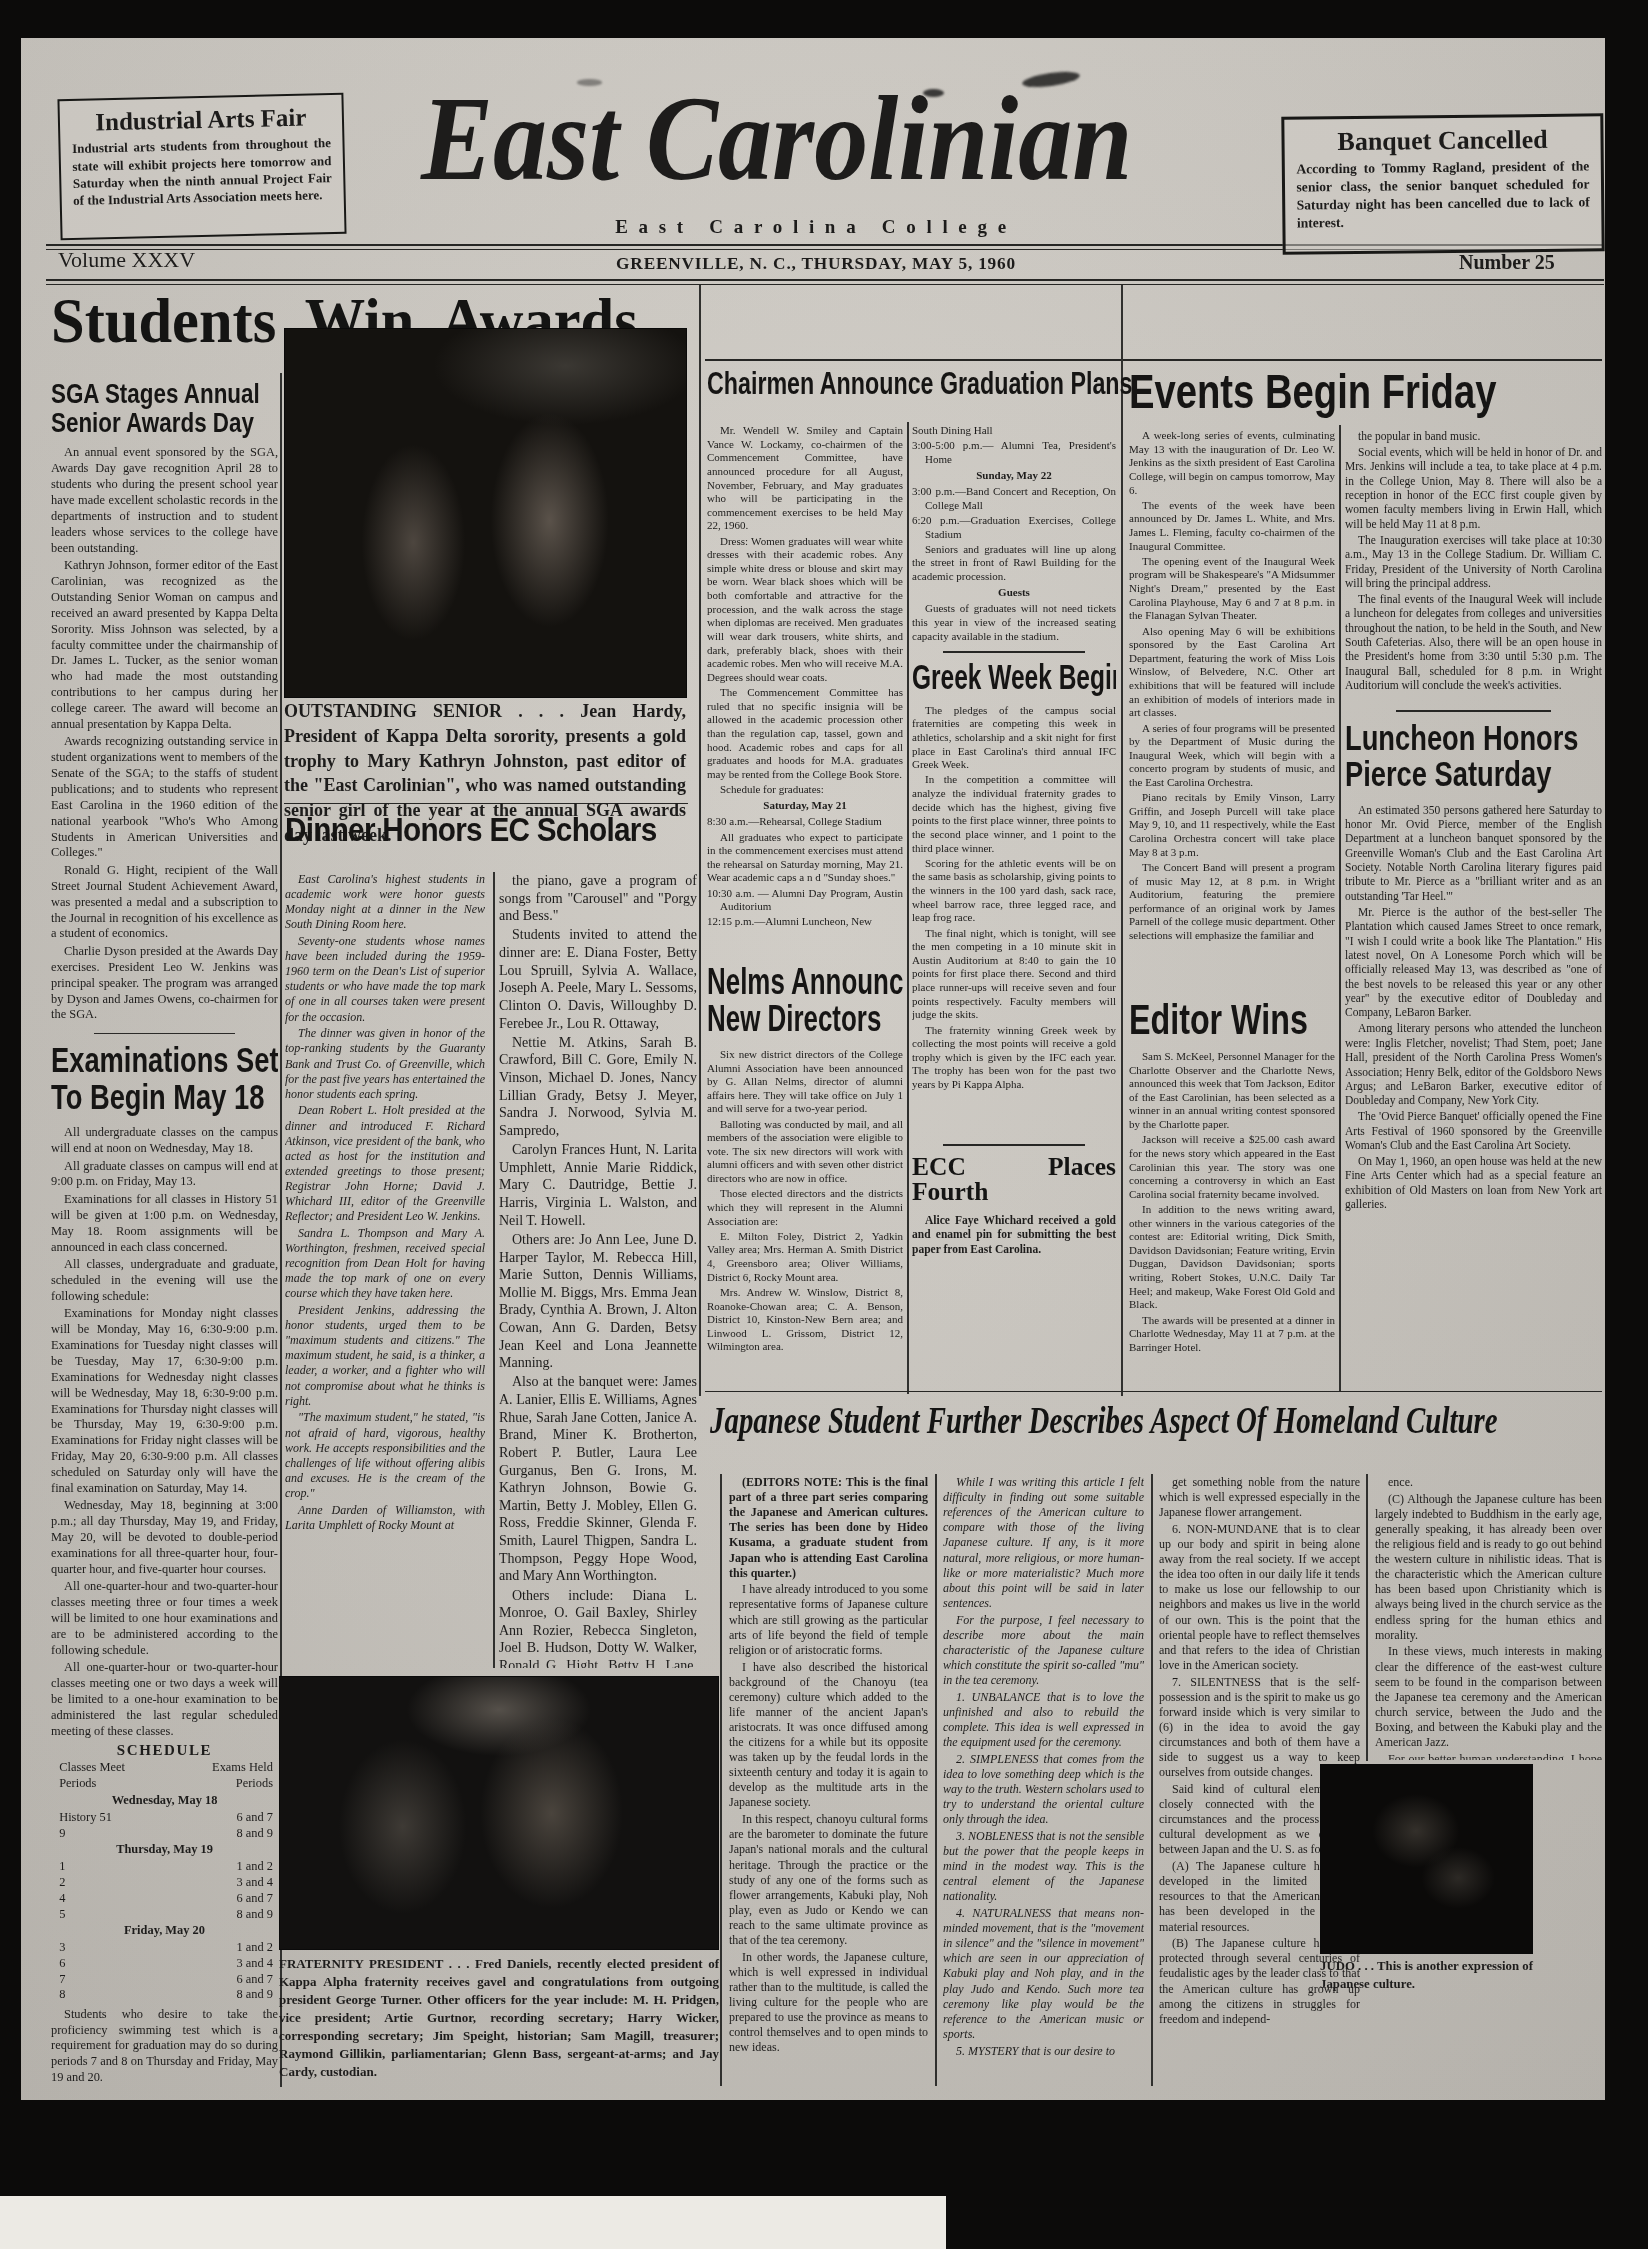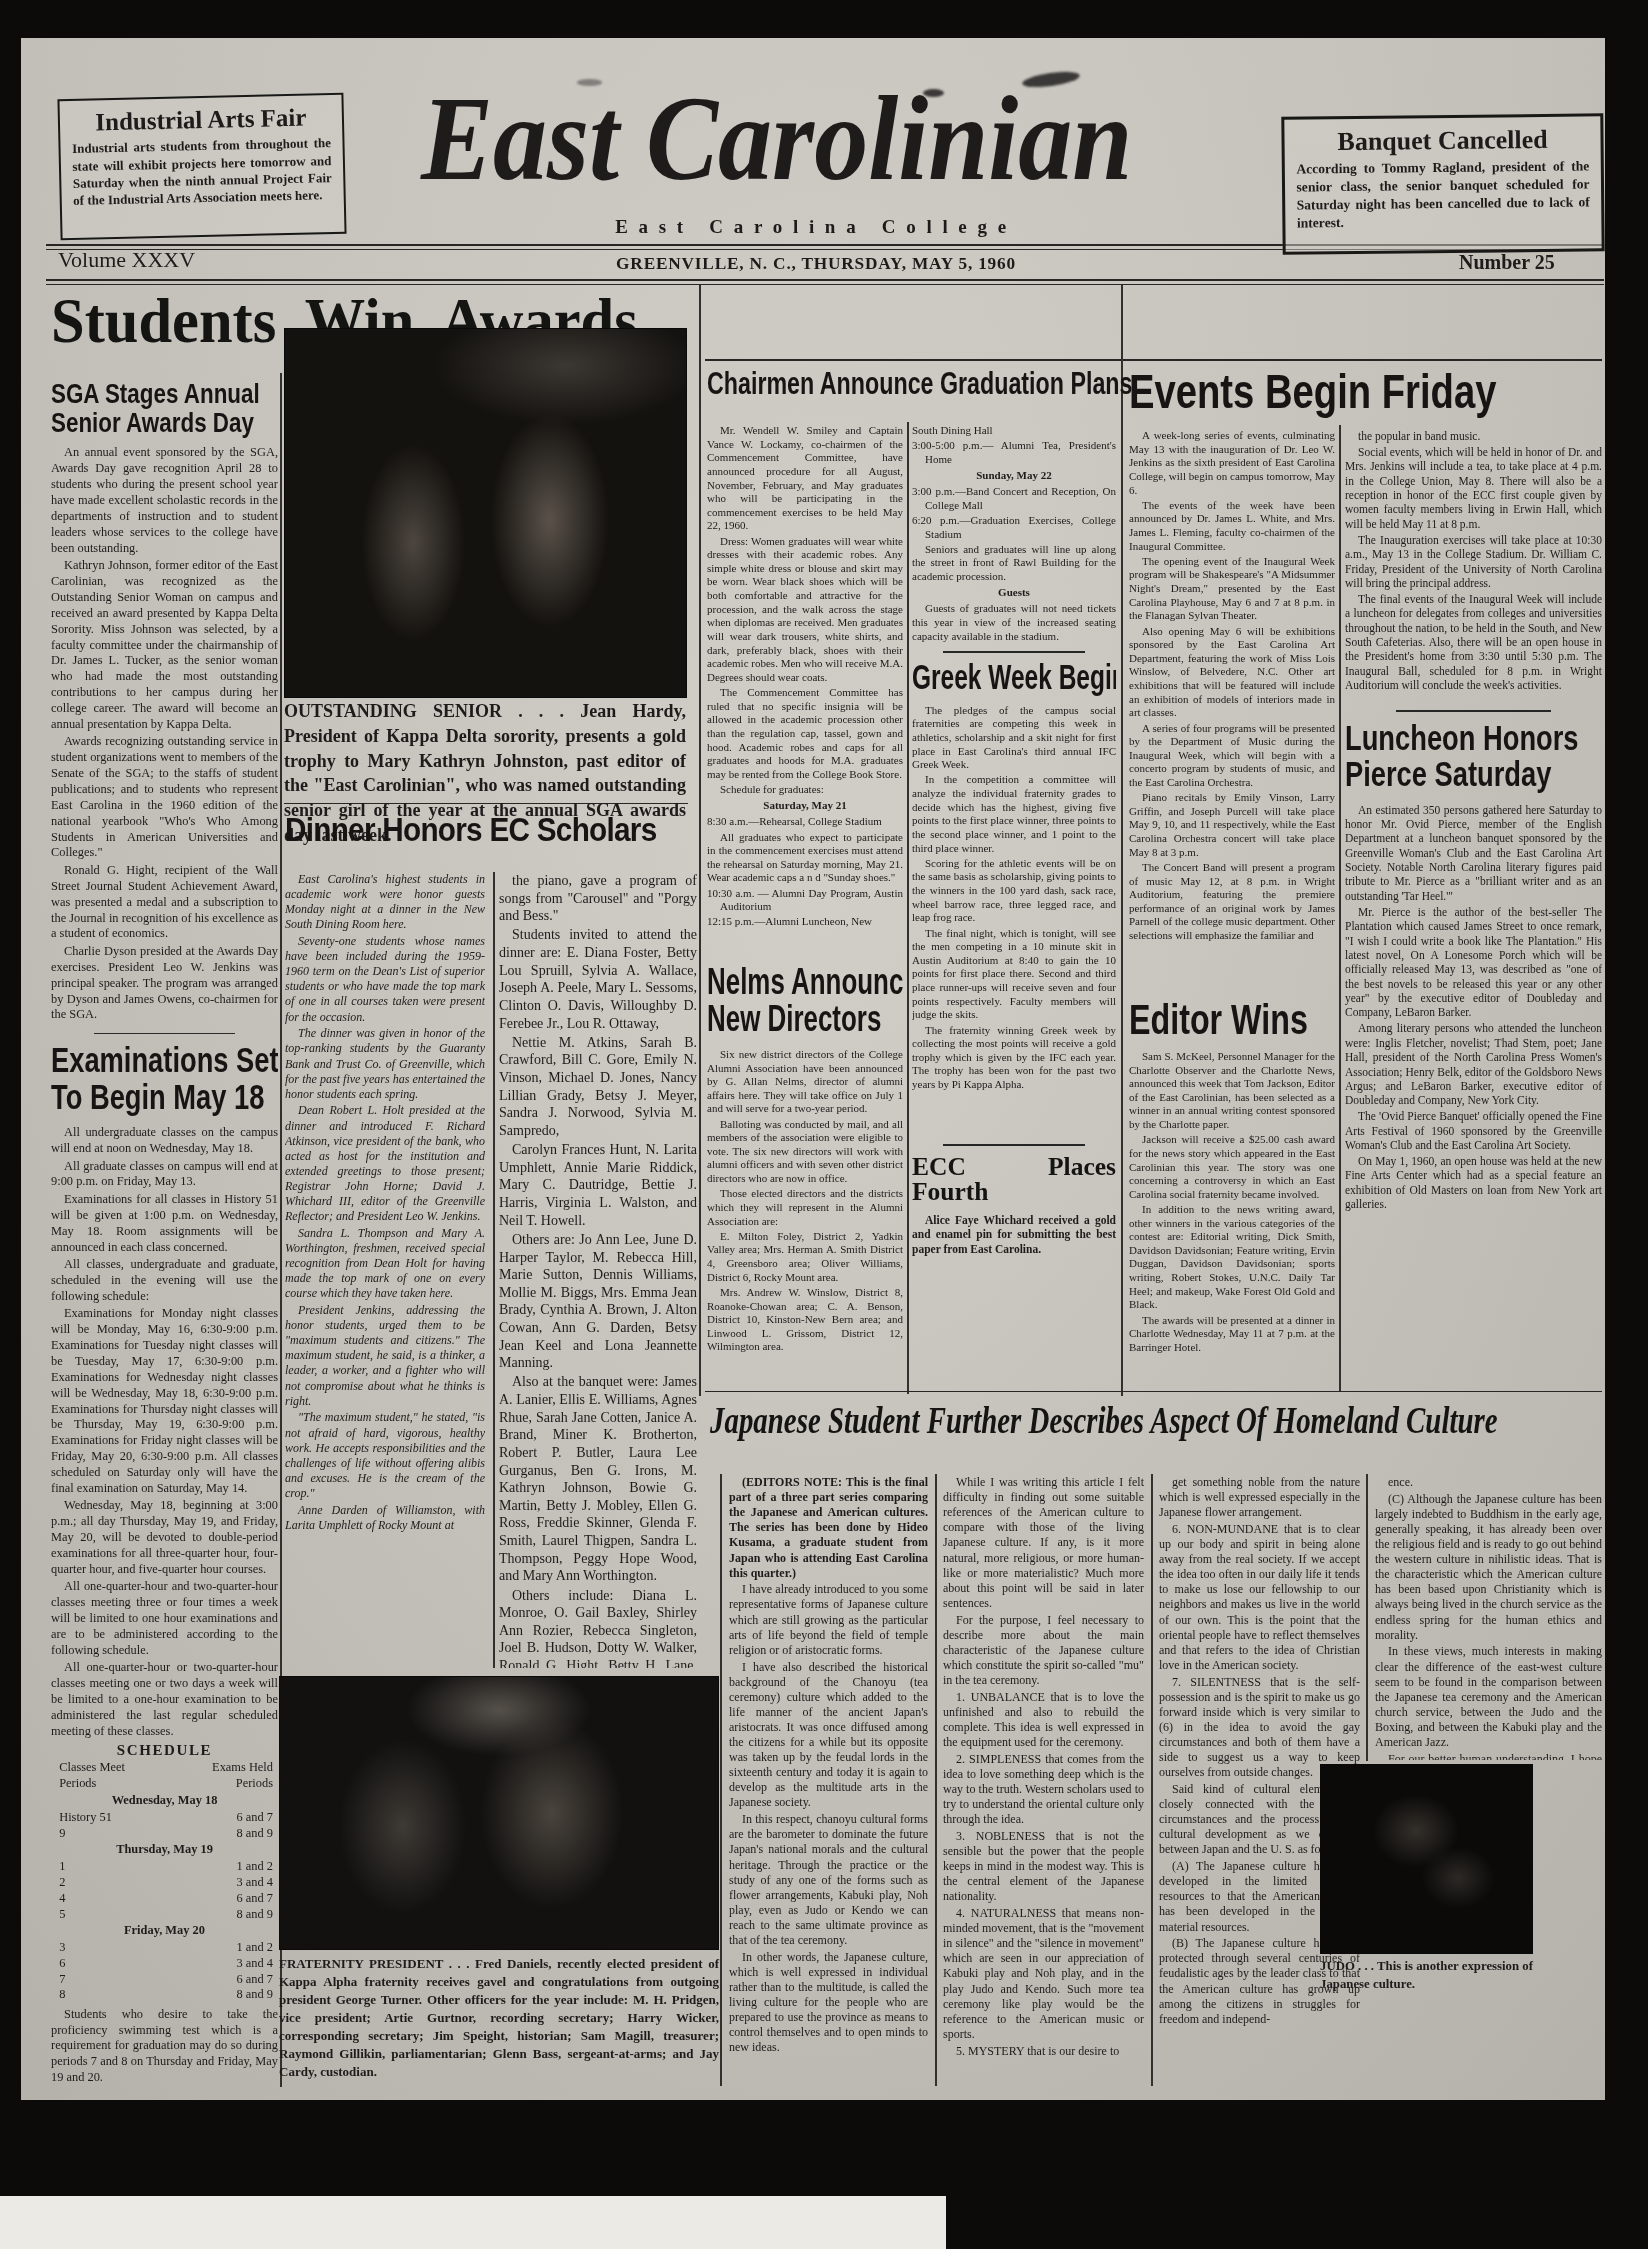--- a/index.html
+++ b/index.html
@@ -310,21 +310,21 @@
   <div class="vr" style="left:1151px;top:1474px;height:612px;"></div>
   <div class="vr" style="left:1366px;top:1474px;height:287px;"></div>
 
   <div class="col" style="left:729px;top:1475px;width:199px;height:612px;font-size:12px;">
       <p class="para pb">(EDITORS NOTE: This is the final part of a three part series comparing the Japanese and American cultures. The series has been done by Hideo Kusama, a graduate student from Japan who is attending East Carolina this quarter.)</p>
       <p class="para">I have already introduced to you some representative forms of Japanese culture which are still growing as the particular arts of life beyond the field of temple religion or of aristocratic forms.</p>
       <p class="para">I have also described the historical background of the Chanoyu (tea ceremony) culture which added to the life manner of the ancient Japan's aristocrats. It was once diffused among the citizens for a while but its opposite was taken up by the feudal lords in the sixteenth century and today it is again to develop as the multitude arts in the Japanese society.</p>
       <p class="para">In this respect, chanoyu cultural forms are the barometer to dominate the future Japan's national morals and the cultural heritage. Through the practice or the study of any one of the forms such as flower arrangements, Kabuki play, Noh play, even as Judo or Kendo we can reach to the same ultimate province as that of the tea ceremony.</p>
       <p class="para">In other words, the Japanese culture, which is well expressed in individual rather than to the multitude, is called the living culture for the people who are prepared to use the province as means to control themselves and to open minds to new ideas.</p>
     </div>
-  <div class="col" style="left:943px;top:1475px;width:201px;height:612px;font-size:12px;">
+  <div class="col" style="left:943px;top:1475px;width:201px;height:612px;font-size:12px;font-style:italic;">
       <p class="para">While I was writing this article I felt difficulty in finding out some suitable references of the American culture to compare with those of the living Japanese culture. If any, is it more natural, more religious, or more human-like or more materialistic? Much more about this point will be said in later sentences.</p>
       <p class="para">For the purpose, I feel necessary to describe more about the main characteristic of the Japanese culture which constitute the spirit so-called "mu" in the tea ceremony.</p>
       <p class="para">1. UNBALANCE that is to love the unfinished and also to rebuild the complete. This idea is well expressed in the equipment used for the ceremony.</p>
       <p class="para">2. SIMPLENESS that comes from the idea to love something deep which is the way to the truth. Western scholars used to try to understand the oriental culture only through the idea.</p>
       <p class="para">3. NOBLENESS that is not the sensible but the power that the people keeps in mind in the modest way. This is the central element of the Japanese nationality.</p>
       <p class="para">4. NATURALNESS that means non-minded movement, that is the "movement in silence" and the "silence in movement" which are seen in our appreciation of Kabuki play and Noh play, and in the play Judo and Kendo. Such more tea ceremony like play would be the reference to the American music or sports.</p>
       <p class="para">5. MYSTERY that is our desire to</p>
     </div>
   <div class="col" style="left:1159px;top:1475px;width:201px;height:612px;font-size:12px;">
       <p class="para">get something noble from the nature which is well expressed especially in the Japanese flower arrangement.</p>

